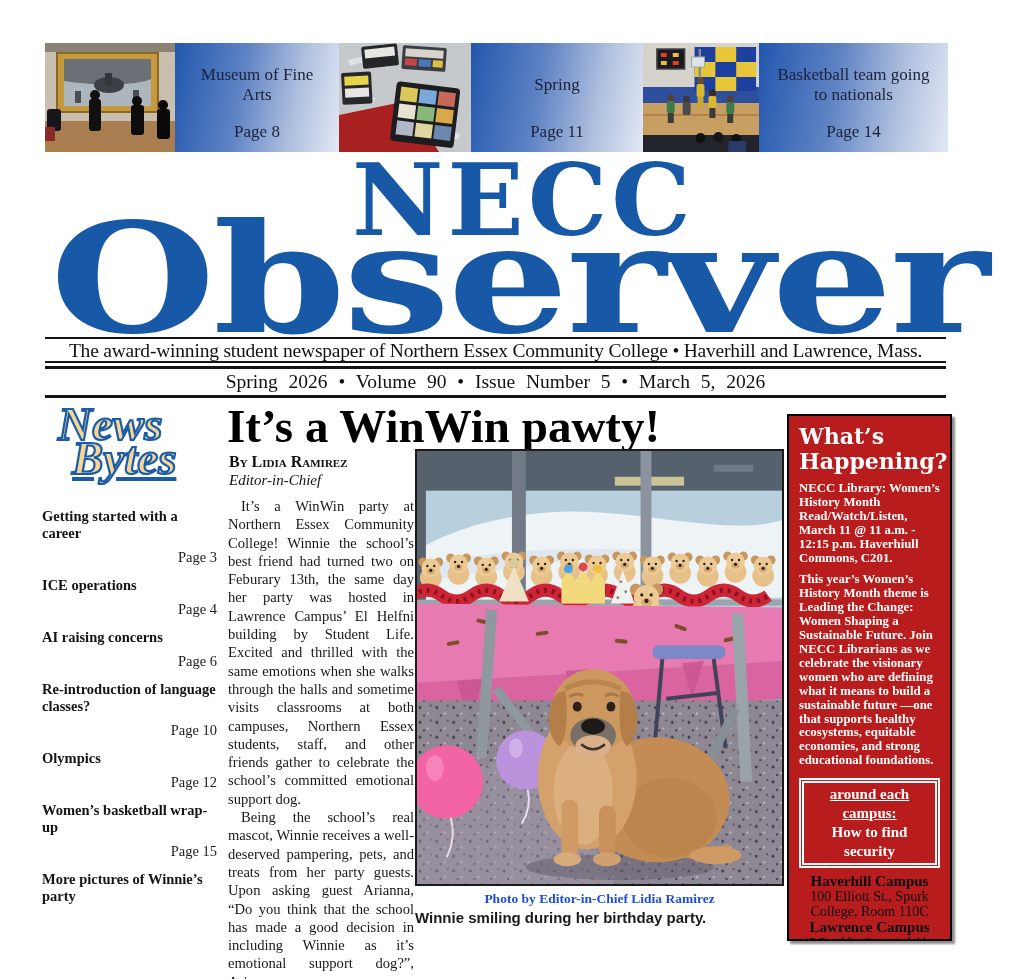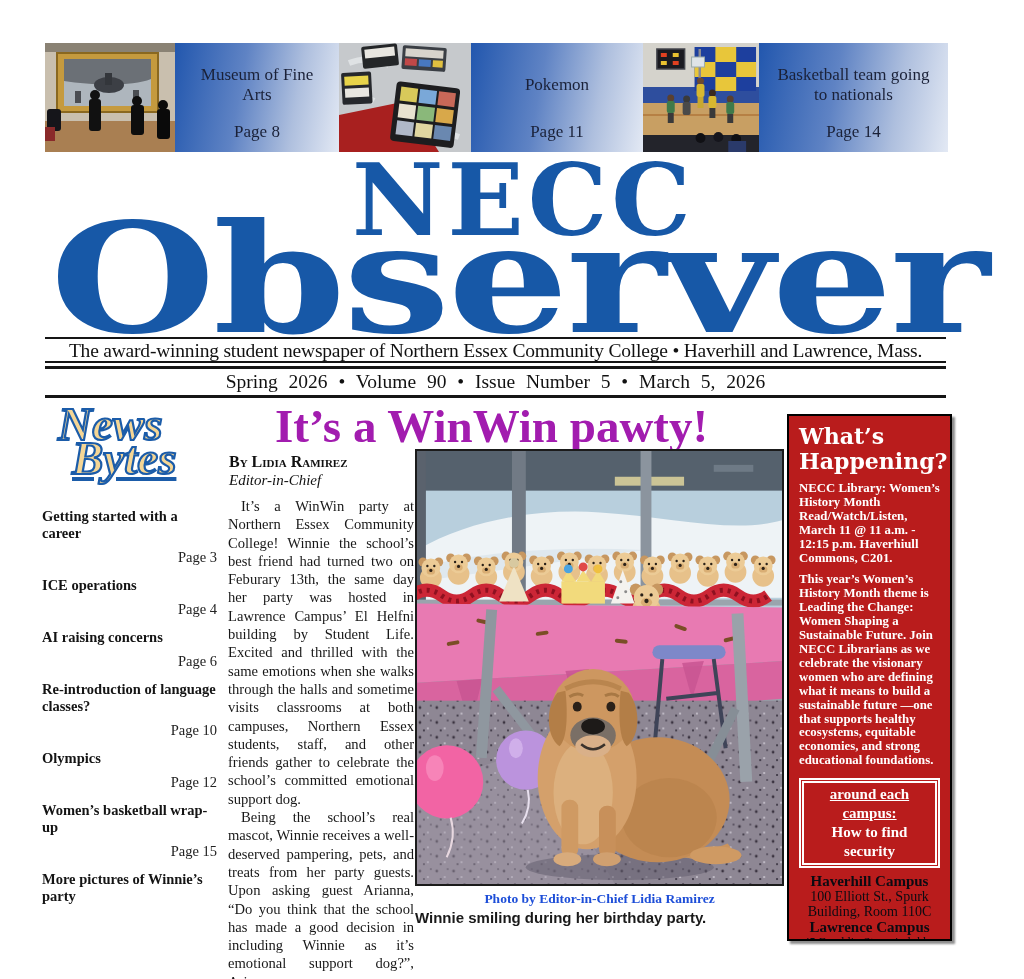--- a/index.html
+++ b/index.html
@@ -34,21 +34,21 @@
            font-style:italic;font-weight:bold;color:#f5d695;}
   .nb-word1{font-size:47px;line-height:44px;-webkit-text-stroke:2.2px #1b5ca9;display:block;margin-left:2px;}
   .nb-word2{font-size:47px;line-height:44px;-webkit-text-stroke:2.2px #1b5ca9;display:block;margin-left:16px;margin-top:-10px;text-decoration:underline;}
   .nb-list{position:absolute;left:42px;top:508px;width:178px;}
   .nb-item{margin-bottom:11px;}
   .nb-title{font:bold 14.5px/17px "Liberation Serif",serif;color:#141414;}
   .nb-page{text-align:right;font:14.5px/17px "Liberation Serif",serif;color:#222;margin-top:7px;padding-right:3px;}
 
   
   .headline{position:absolute;left:227px;top:402px;width:556px;white-space:nowrap;
-            font:bold 47px/48px "Liberation Serif",serif;color:#a21caf;letter-spacing:0px;margin-left:48px;}
+            font:bold 47px/48px "Liberation Serif",serif;color:#000000;letter-spacing:0px;}
   .byline{position:absolute;left:229px;top:453px;font:bold 16px/18px "Liberation Serif",serif;
           font-variant:small-caps;color:#111;}
   .byrole{position:absolute;left:229px;top:472px;font:italic 15px/17px "Liberation Serif",serif;color:#111;}
   .article-body{position:absolute;left:228px;top:497px;width:186px;}
   .article-body p{margin:0;text-indent:13px;text-align:justify;
                   font:14.6px/18.3px "Liberation Serif",serif;color:#181818;}
 
   .photo-frame{position:absolute;left:415px;top:449px;width:369px;height:437px;
                border:2px solid #1b1b1b;box-sizing:border-box;background:#9aa3ac;}
   .photo-frame svg{display:block;width:100%;height:100%;}
@@ -136,21 +136,21 @@
         </g>
         <g transform="translate(2,30) rotate(-3)">
           <rect x="0" y="0" width="30" height="32" rx="2" fill="#26282c"></rect>
           <rect x="3" y="4" width="24" height="9" fill="#e8d44a"></rect>
           <rect x="3" y="16" width="24" height="9" fill="#e8e6e0"></rect>
         </g>
       </svg>
     </div>
 
     <div class="promo" style="width:172px">
-      <div class="promo-title">Pokemon</div>
+      <div class="promo-title">Spring</div>
       <div class="promo-page">Page 11</div>
     </div>
 
     <div class="bphoto" style="width:116px">
       <svg viewBox="0 0 117 109" preserveAspectRatio="none">
         <rect x="0" y="0" width="117" height="60" fill="#d5d3cc"></rect>
         <rect x="0" y="44" width="117" height="18" fill="#2e4e9e"></rect>
         <g>
           <rect x="52" y="4" width="62" height="44" fill="#1d3f9e"></rect>
           <rect x="73" y="4" width="21" height="15" fill="#e8c63a"></rect>
@@ -394,20 +394,20 @@
       <p>This year’s Women’s History Month theme is Leading the Change: Women Shaping a Sustainable Future. Join NECC Librarians as we celebrate the visionary women who are defining what it means to build a sustainable future —one that supports healthy ecosystems, equitable economies, and strong educational foundations.</p>
     </div>
 
     <div class="sec-box">
       <span class="sec-line u">around each campus:</span>
       <span class="sec-line">How to find security</span>
     </div>
 
     <div class="sec-info">
       <div class="campus-name">Haverhill Campus</div>
-      <div class="campus-addr">100 Elliott St., Spurk Building, Room 110C</div>
+      <div class="campus-addr">100 Elliott St., Spurk College, Room 110C</div>
       <div class="campus-name">Lawrence Campus</div>
       <div class="campus-addr small">45 Franklin St. main lobby</div>
 
     </div>
   </div>
 
 </div>
 
 </body></html>

